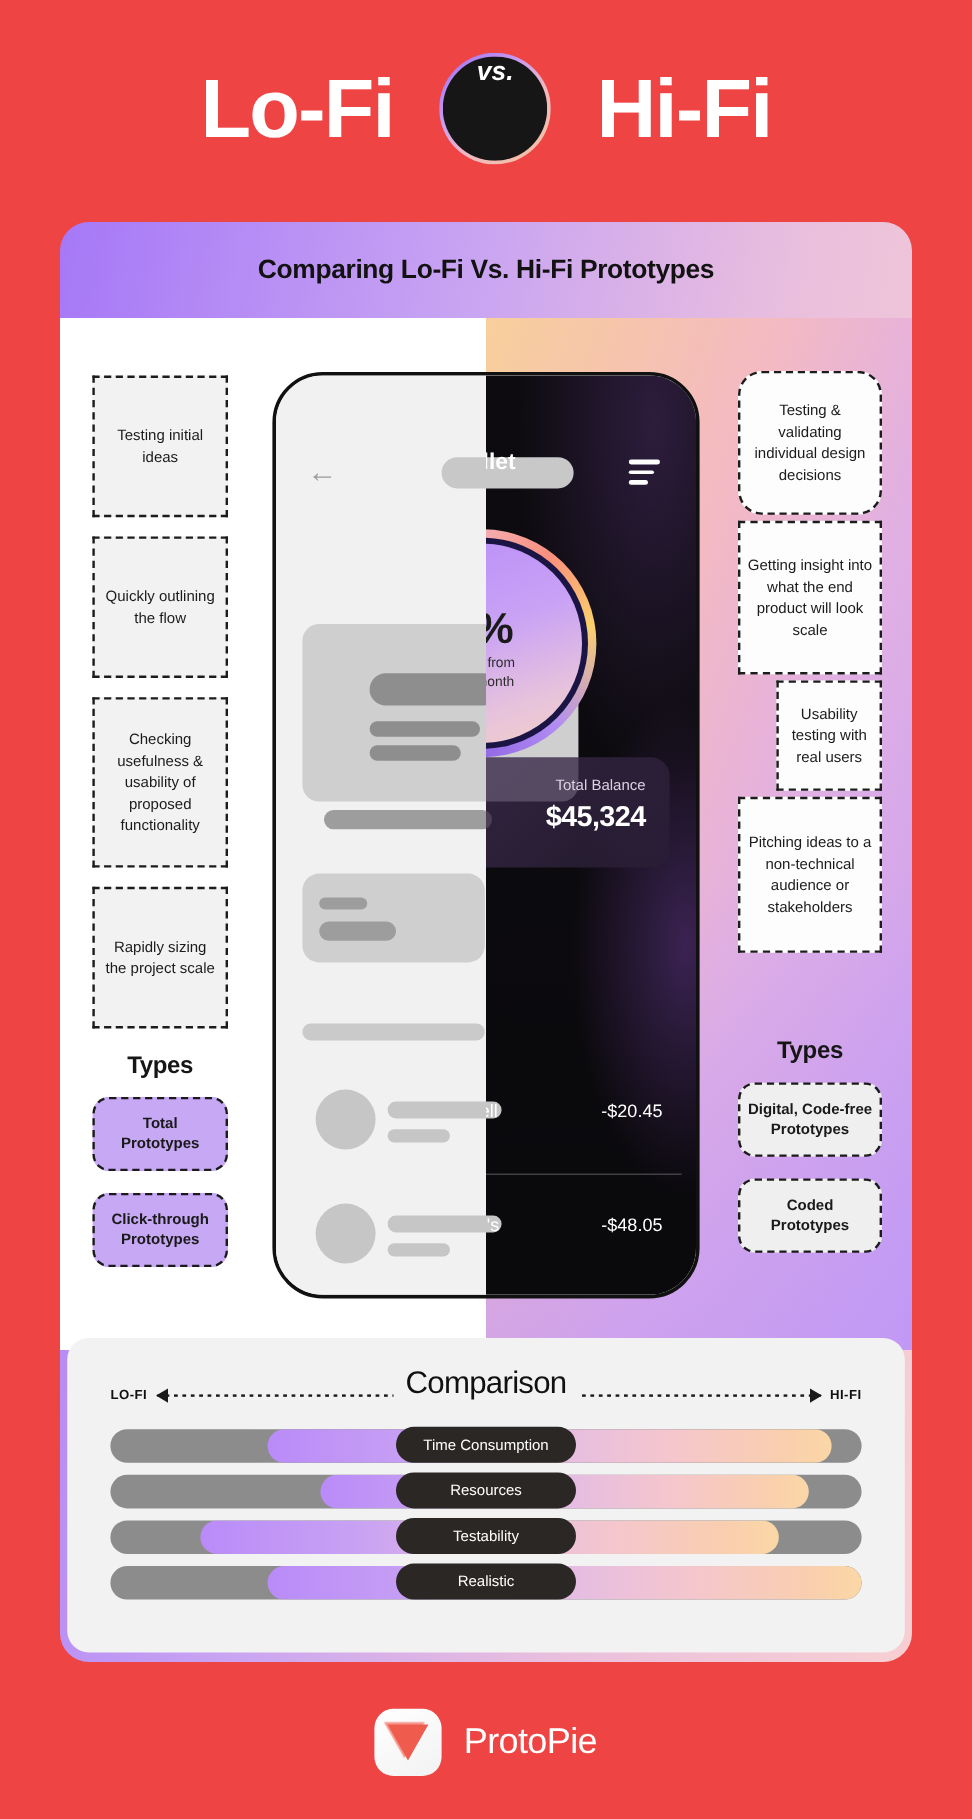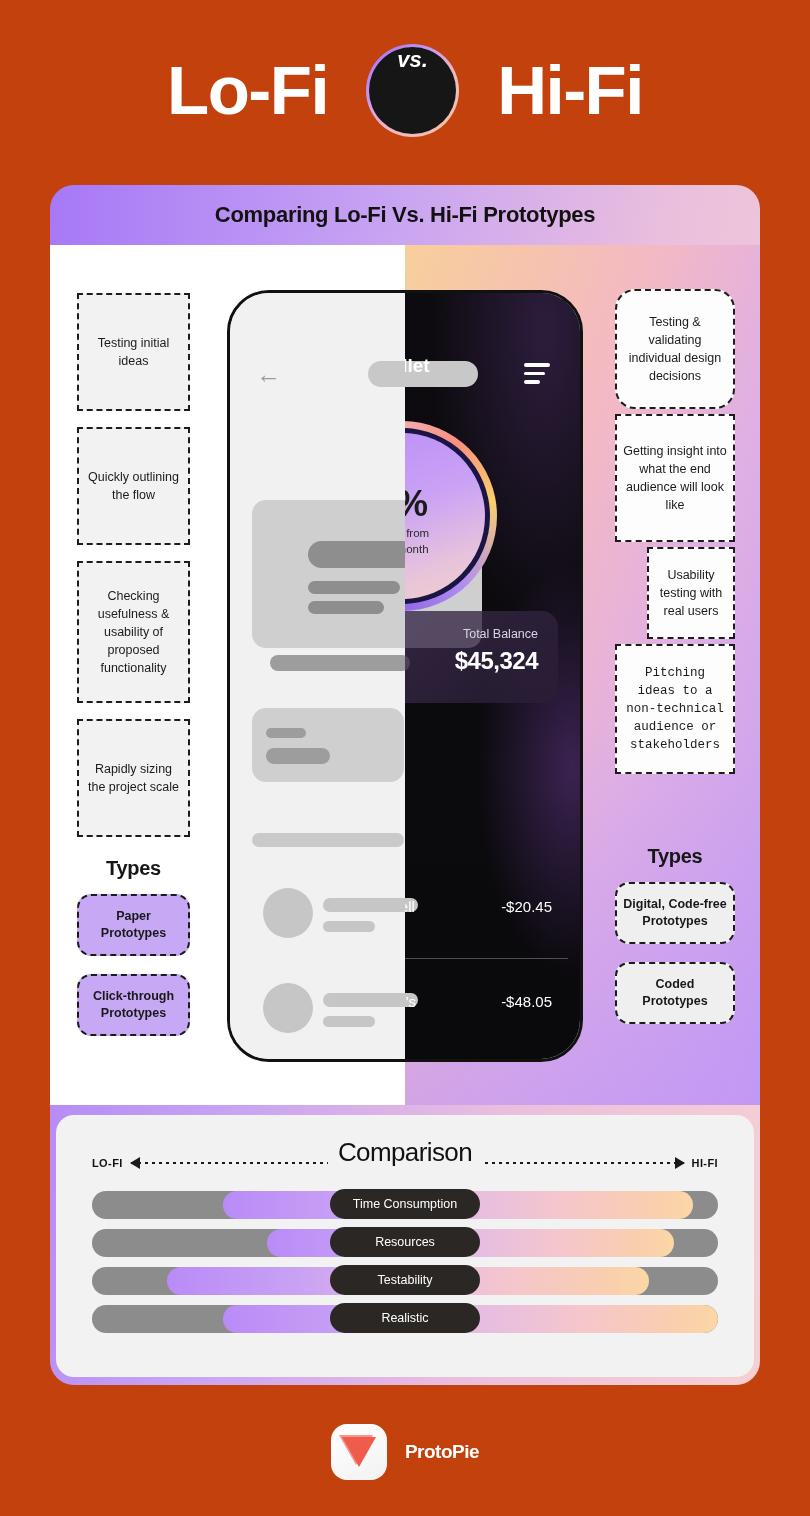--- a/index.html
+++ b/index.html
@@ -2,21 +2,21 @@
 <html><head>
 <meta charset="utf-8">
 <style>
   * { box-sizing: border-box; margin: 0; padding: 0; }
   html, body {
     width: 810px; height: 1516px;
     background: #161616;
     font-family: "Liberation Sans", sans-serif;
     overflow: hidden;
   }
-  .page { position: relative; width: 810px; height: 1516px; background: #c2410c; }
+  .page { position: relative; width: 810px; height: 1516px; background: #ef4444; }
 
   
   .header {
     position: absolute; top: 0; left: 0; width: 810px; height: 180px;
     display: flex; align-items: center; justify-content: center; gap: 38px;
   }
   .hero-word {
     font-size: 69px; font-weight: 700; color: #ffffff;
     letter-spacing: -1.5px; line-height: 1;
   }
@@ -31,21 +31,21 @@
   .vs-text { font-size: 22px; font-weight: 700; color: #fff; font-style: italic; }
 
   
   .card {
     position: absolute; left: 50px; top: 185px;
     width: 710px; height: 1200px;
     border-radius: 24px; overflow: hidden;
     background: linear-gradient(100deg,#a678f7 0%,#c9a4f2 38%,#eabfdd 68%,#f7cfd2 100%);
   }
   .card-title {
-    height: 60px; display: flex; align-items: center; justify-content: center;
+    height: 80px; display: flex; align-items: center; justify-content: center;
     font-size: 22px; font-weight: 700; color: #121212; letter-spacing: -0.3px;
   }
 
   
   .body-area {
     position: relative; height: 860px;
     display: flex;
   }
   .panel-left  { width: 50%; background: #ffffff; position: relative; }
   .panel-right {
@@ -65,21 +65,21 @@
     display: flex; align-items: center; justify-content: center;
     text-align: center; padding: 10px 6px;
     font-size: 12.5px; line-height: 1.45; font-weight: 500; color: #1b1b1b;
   }
   .dbox.grey  { background: #f2f2f2; }
   .dbox.white { background: #fdfdfd; }
 
   .b1 { height: 118px; } .b2 { height: 118px; }
   .b3 { height: 142px; } .b4 { height: 118px; }
   .r1 { height: 120px; border-radius: 20px; } .r2 { height: 128px; }
-  .r3 { height: 92px; margin-left: 32px;  } .r4 { height: 130px; font-family: Liberation Mono, monospace; }
+  .r3 { height: 92px; margin-left: 32px;  } .r4 { height: 130px; }
 
   
   .types-col { position: absolute; width: 113px; display: flex; flex-direction: column; align-items: center; }
   .types-col.left  { left: 27px;  top: 612px; }
   .types-col.right { right: 25px; top: 600px; width: 120px; }
   .types-title {
     font-size: 20px; font-weight: 700; color: #161616; margin-bottom: 14px; letter-spacing: -0.3px;
   }
   .pill {
     width: 100%; border-radius: 14px; border: 2.5px dashed #1b1b1b;
@@ -223,21 +223,21 @@
   .logo-mark {
     width: 56px; height: 56px; border-radius: 16px;
     background: linear-gradient(150deg,#ffffff 0%,#f2f2f2 100%);
     display:flex; align-items:center; justify-content:center;
   }
   .logo-tri { width: 0; height: 0;
     border-left: 17px solid transparent; border-right: 17px solid transparent;
     border-top: 30px solid #ef5c4e;
     filter: drop-shadow(-3px -2px 0 rgba(244,130,120,.85));
   }
-  .logo-text { font-size: 19px; font-weight: 700; color:#fff; letter-spacing:-.5px; }
+  .logo-text { font-size: 30px; font-weight: 400; color:#fff; letter-spacing:-.5px; }
 </style>
 </head>
 <body>
 
 <div class="page">
 
   <div class="header">
     <div class="hero-word">Lo-Fi</div>
     <div class="vs-circle">
       <span class="vs-text">vs.</span>
@@ -253,29 +253,29 @@
 
       <div class="panel-left">
         <div class="box-col left">
           <div class="dbox grey b1">Testing initial ideas</div>
           <div class="dbox grey b2">Quickly outlining the flow</div>
           <div class="dbox grey b3">Checking usefulness &amp; usability of proposed functionality</div>
           <div class="dbox grey b4">Rapidly sizing the project scale</div>
         </div>
         <div class="types-col left">
           <div class="types-title">Types</div>
-          <div class="pill purple">Paper Prototypes</div>
+          <div class="pill purple">Total Prototypes</div>
           <div class="pill purple">Click-through Prototypes</div>
         </div>
       </div>
 
       <div class="panel-right">
         <div class="box-col right">
           <div class="dbox white r1">Testing &amp; validating individual design decisions</div>
-          <div class="dbox white r2">Getting insight into what the end audience will look like</div>
+          <div class="dbox white r2">Getting insight into what the end product will look scale</div>
           <div class="dbox white r3">Usability testing with real users</div>
           <div class="dbox white r4">Pitching ideas to a non-technical audience or stakeholders</div>
         </div>
         <div class="types-col right">
           <div class="types-title">Types</div>
           <div class="pill grey">Digital, Code-free Prototypes</div>
           <div class="pill grey">Coded Prototypes</div>
         </div>
       </div>
 

